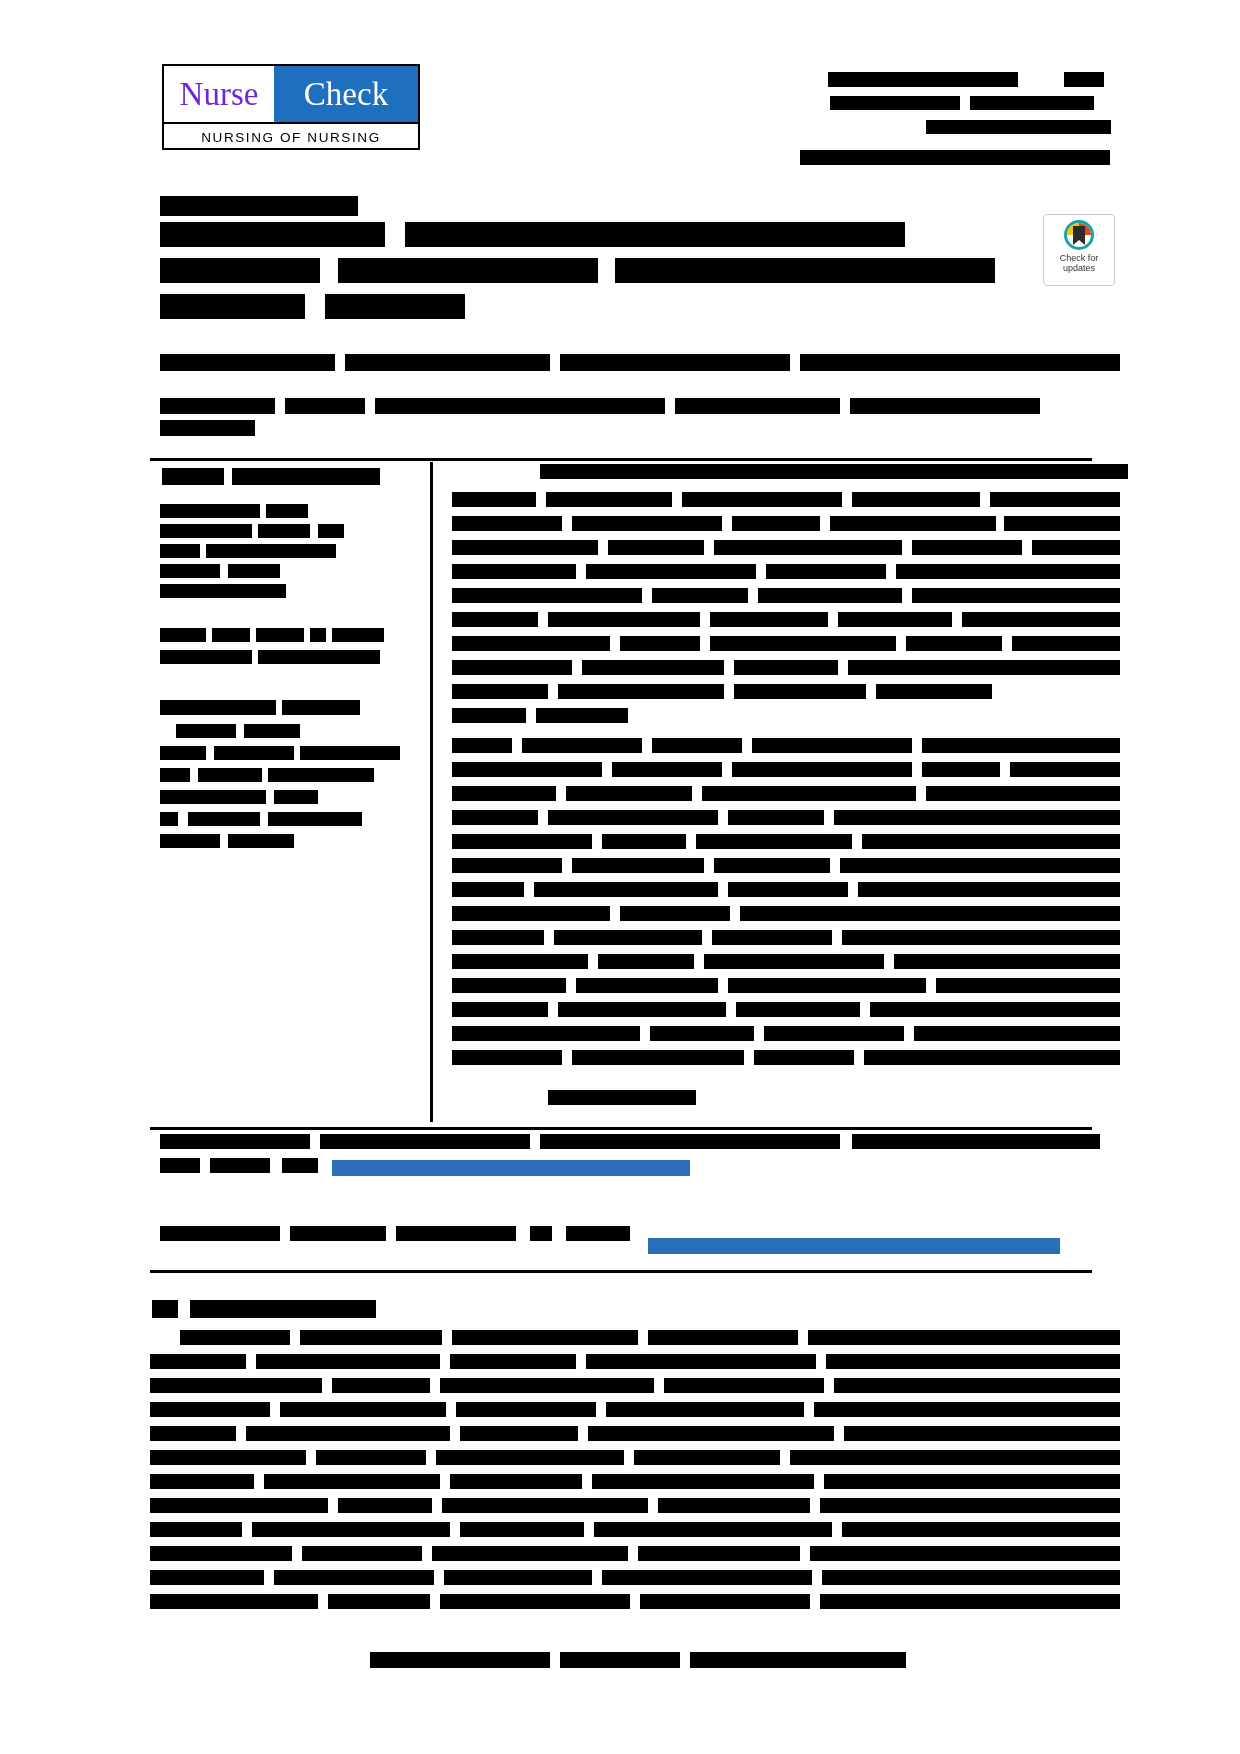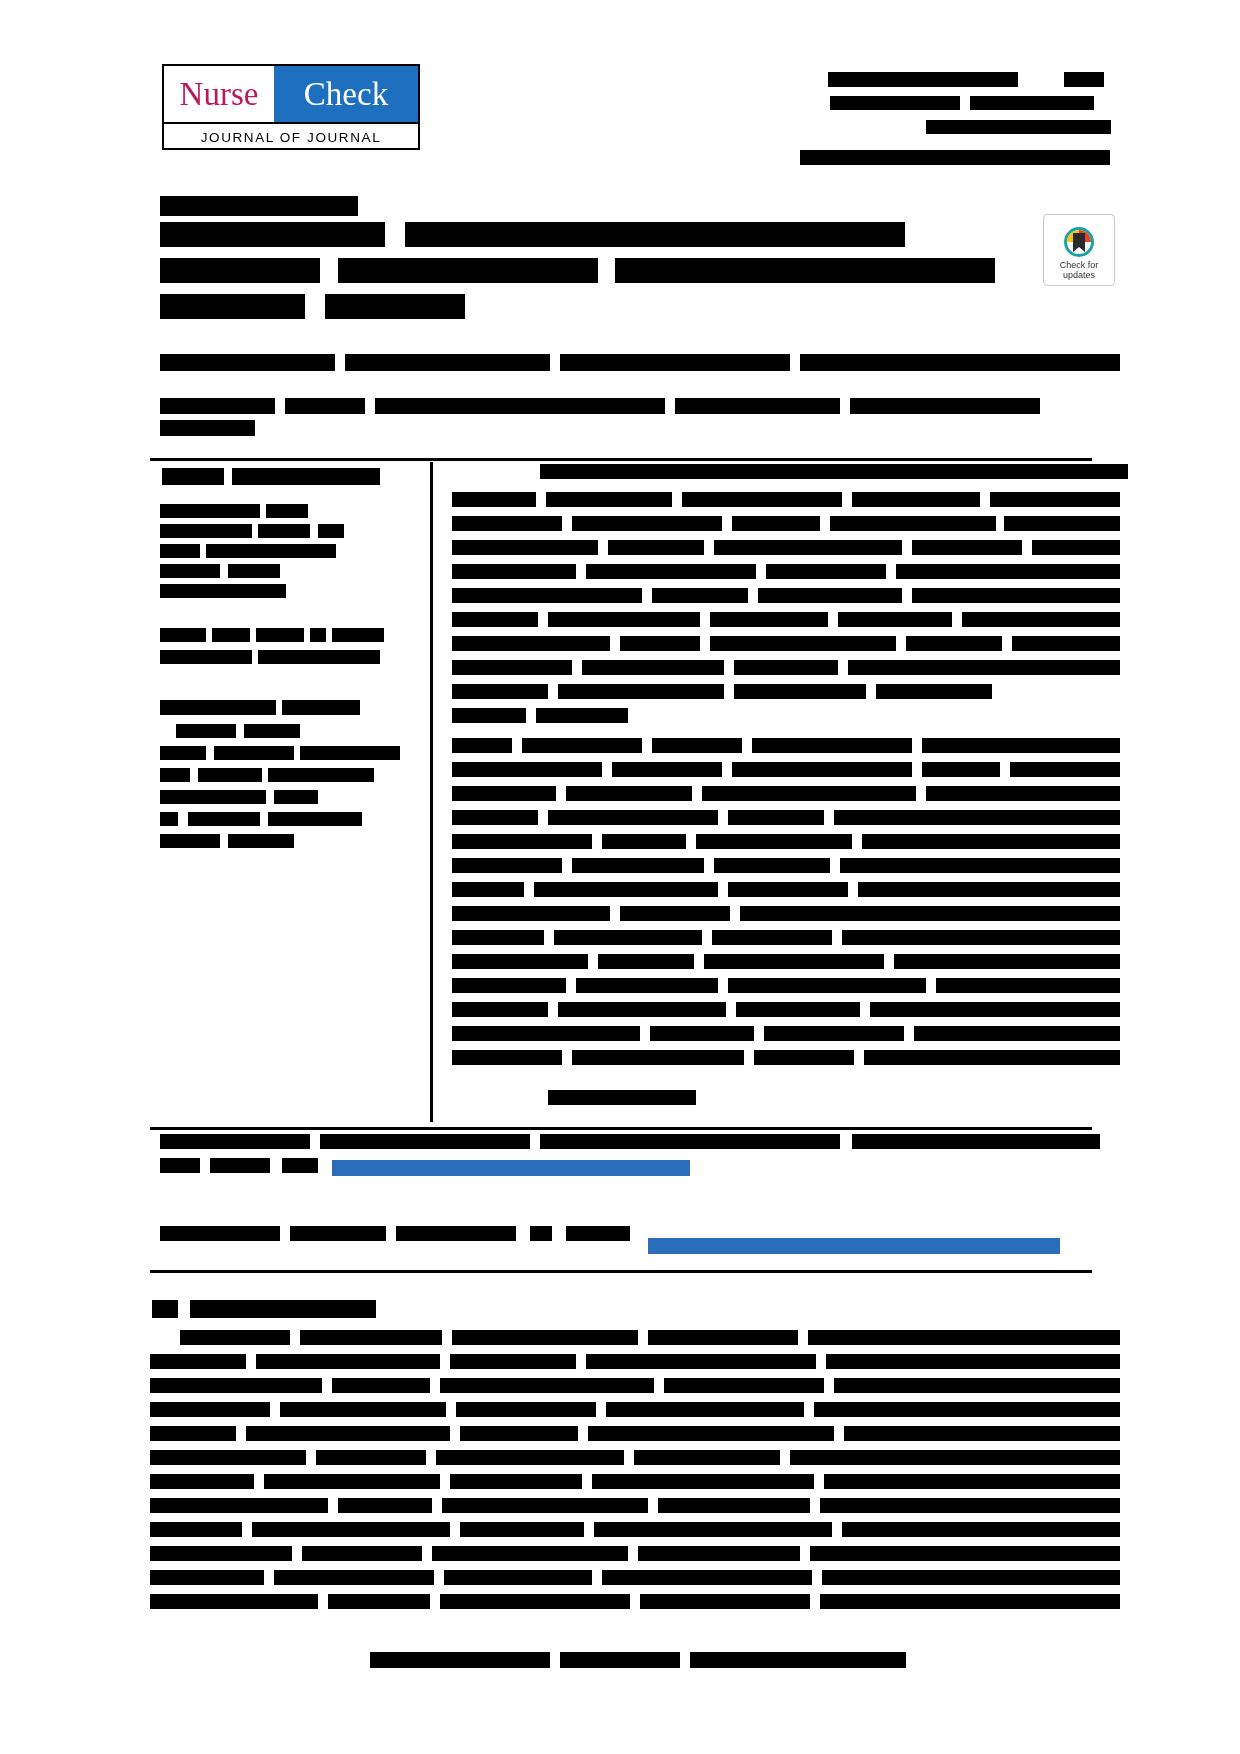--- a/index.html
+++ b/index.html
@@ -39,21 +39,21 @@
     height: 56px;
     border-bottom: 2px solid #000;
   }
   .logo-nurse {
     flex: 0 0 110px;
     display: flex;
     align-items: center;
     justify-content: center;
     font-family: "Liberation Serif", serif;
     font-size: 33px;
-    color: #be185d;
+    color: #6d28d9;
     letter-spacing: 0px;
   }
   .logo-media {
     flex: 1;
     background: #1f6fbf;
     display: flex;
     align-items: center;
     justify-content: center;
     color: #fff;
     font-family: "Liberation Serif", serif;
@@ -84,21 +84,21 @@
     width: 72px;
     height: 72px;
     border: 1px solid #c9c9c9;
     border-radius: 4px;
     background: #fff;
     box-sizing: border-box;
     display: flex;
     flex-direction: column;
     align-items: center;
     justify-content: flex-start;
-    padding-top: 12px;
+    padding-top: 5px;
   }
   .badge-ring {
     width: 30px; height: 30px;
     border-radius: 50%;
     border: 3px solid #1aa3a3;
     position: relative;
     box-sizing: border-box;
     background: #fff;
     overflow: hidden;
   }
@@ -165,21 +165,21 @@
 </head>
 <body>
 
 <div class="page">
 
   <div class="logo-box">
     <div class="logo-row">
       <div class="logo-nurse">Nurse</div>
       <div class="logo-media">Check</div>
     </div>
-    <div class="logo-sub">JOURNAL OF JOURNAL</div>
+    <div class="logo-sub">NURSING OF NURSING</div>
   </div>
 
   <div>
     <div class="bar" style="left:828px;  top:72px;  width:190px; height:15px;"></div>
     <div class="bar" style="left:1064px; top:72px;  width:40px;  height:15px;"></div>
     <div class="bar" style="left:830px;  top:96px;  width:130px; height:14px;"></div>
     <div class="bar" style="left:970px;  top:96px;  width:124px; height:14px;"></div>
     <div class="bar" style="left:926px;  top:120px; width:185px; height:14px;"></div>
     <div class="bar" style="left:800px;  top:150px; width:310px; height:15px;"></div>
     <div class="bar" style="left:1042px; top:120px; width:30px;  height:14px;"></div>

